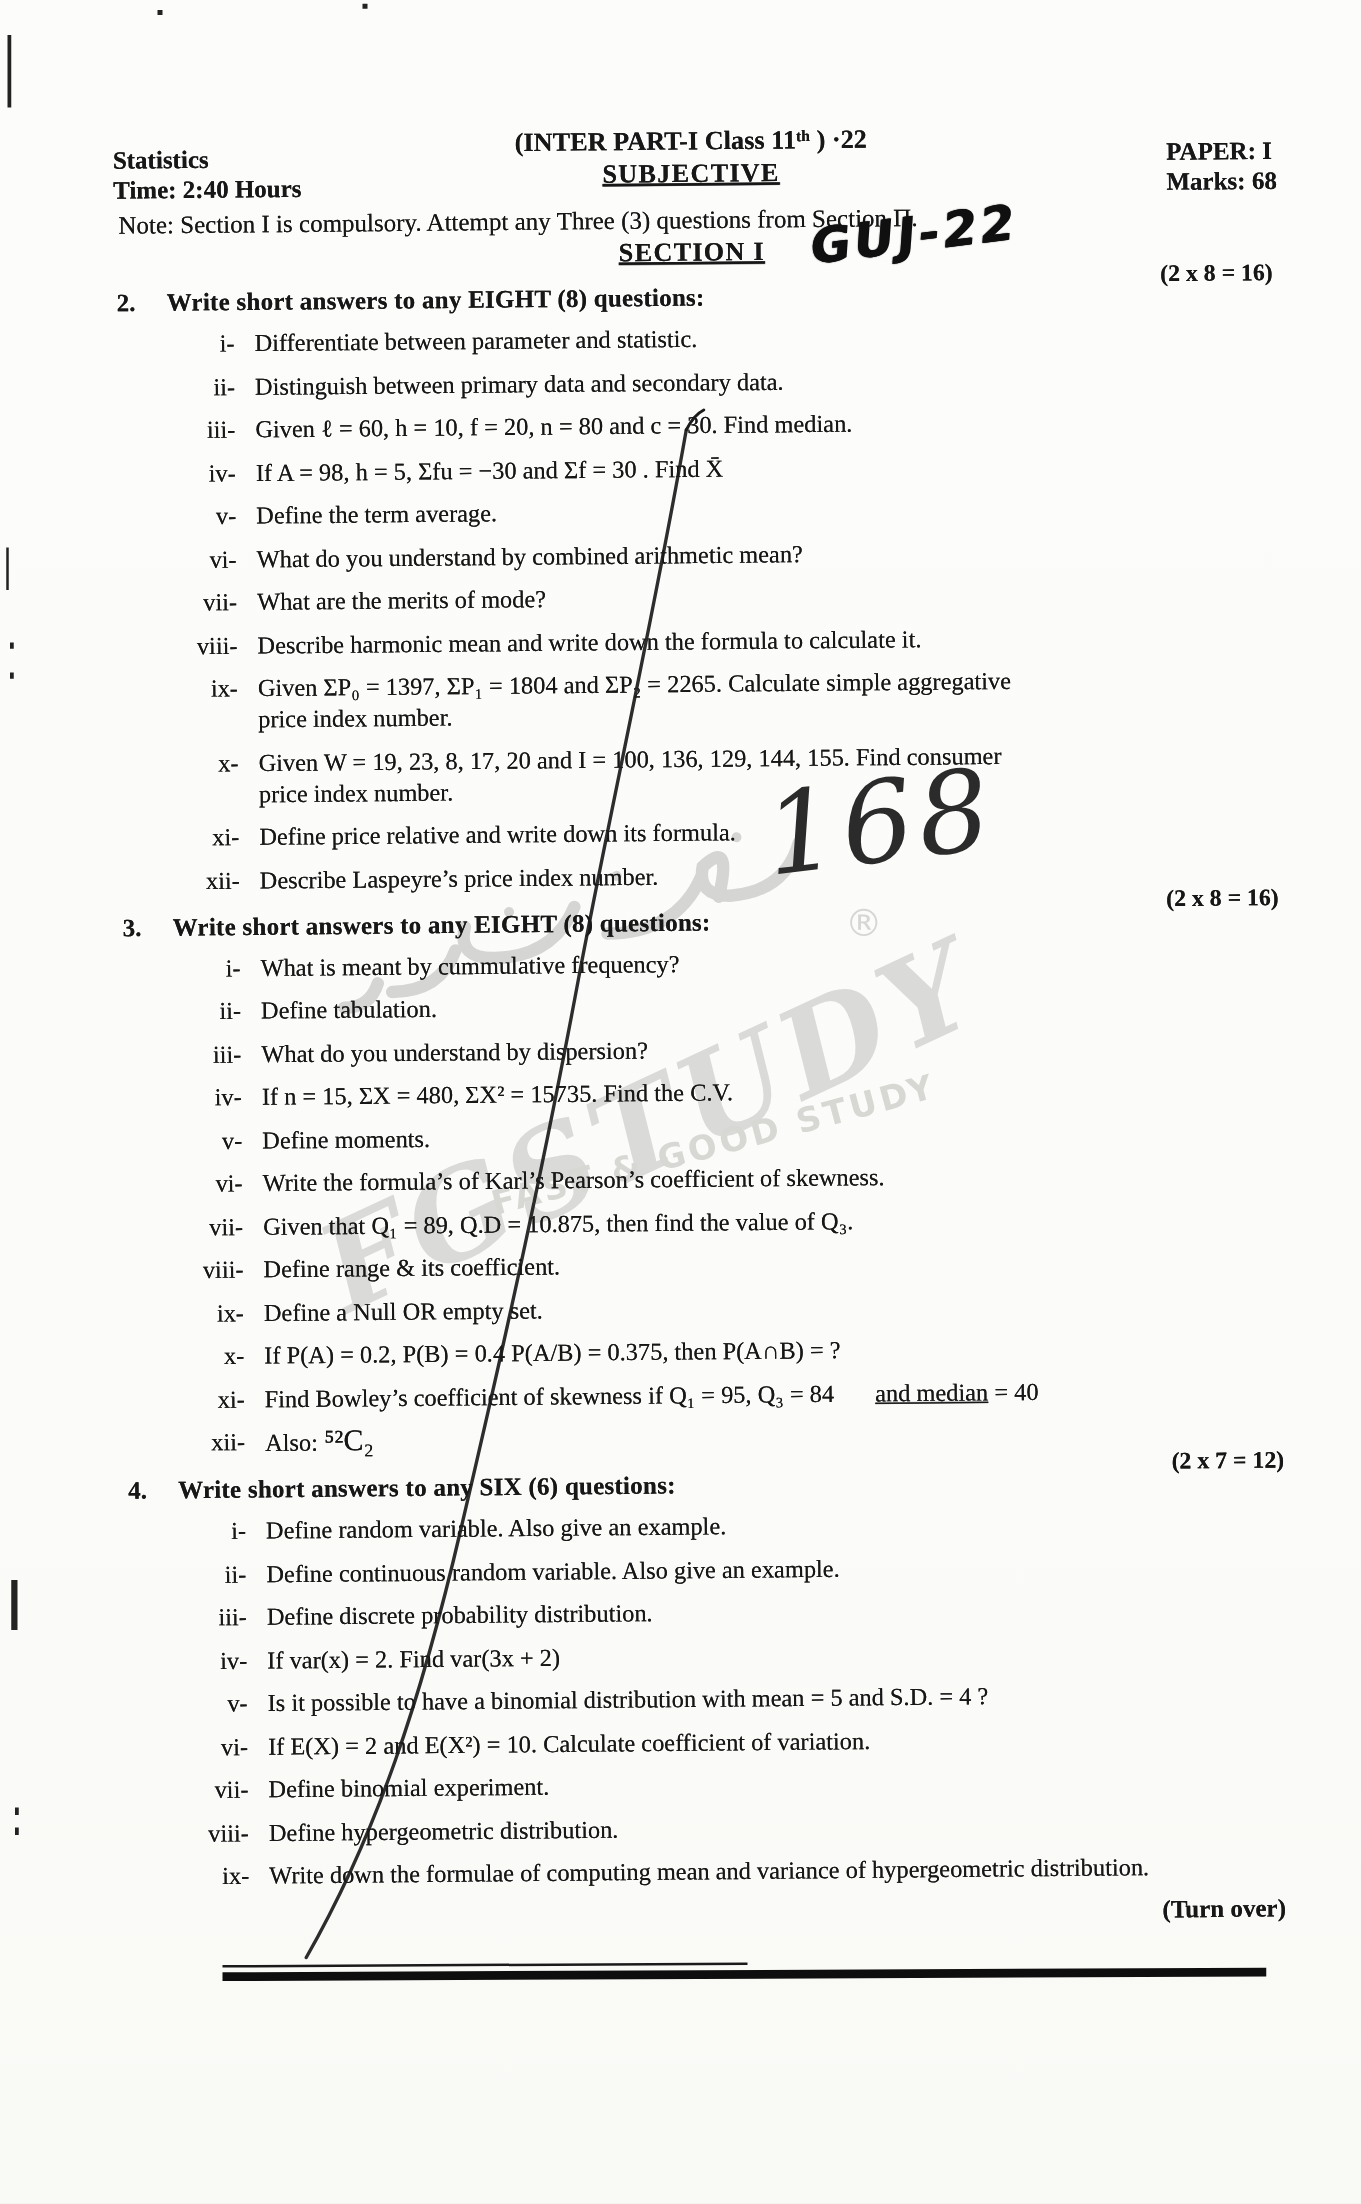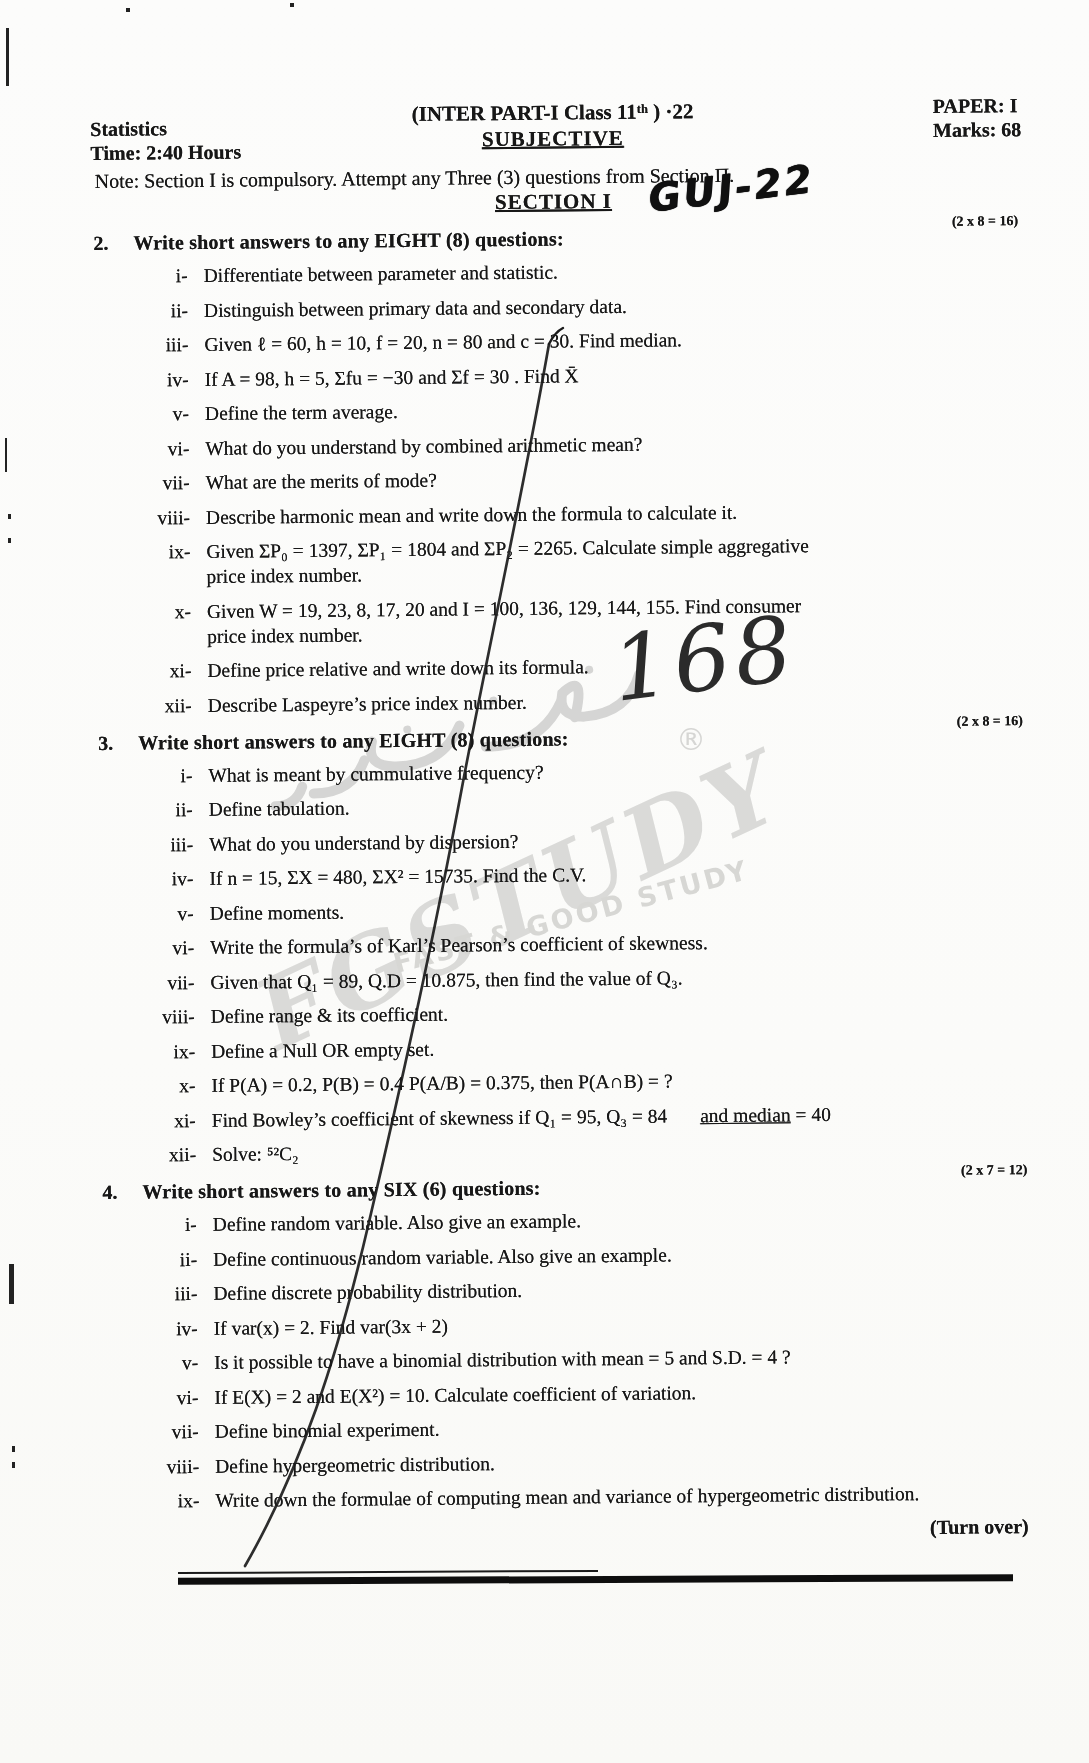--- a/index.html
+++ b/index.html
@@ -34,38 +34,38 @@
     transform:rotate(-0.55deg);transform-origin:0 0;
     text-shadow:0 0 0.45px rgba(10,10,10,0.85);
   }
   .hdr{position:relative;height:66px;}
   .hdr-left{position:absolute;left:2px;top:15px;line-height:24px;}
   .hdr-left div{font-weight:700;font-size:20px;}
   .hdr-center{position:absolute;left:0;right:0;top:2px;text-align:center;line-height:26px;}
   .exam-line{font-weight:700;font-size:21px;}
   .subjective{font-weight:700;font-size:21px;letter-spacing:1px;
     text-decoration:underline;text-decoration-thickness:2px;display:inline-block;}
-  .hdr-right{position:absolute;right:-4px;top:0;line-height:24px;}
+  .hdr-right{position:absolute;right:-4px;top:16px;line-height:24px;}
   .hdr-right div{font-weight:700;font-size:20px;}
   .note{font-size:20px;margin-top:2px;padding-left:6px;}
   .section-line{text-align:center;margin-top:1px;}
   .section-title{font-weight:700;font-size:21px;letter-spacing:1px;
     text-decoration:underline;text-decoration-thickness:2px;display:inline-block;}
   
   .q-block{margin-top:13px;}
   .q-head{display:flex;align-items:baseline;}
   .q-num{font-weight:700;font-size:20px;width:40px;flex:none;padding-left:4px;}
   .q-title{font-weight:700;font-size:20px;letter-spacing:0.2px;}
-  .q-marks{margin-left:auto;font-weight:700;font-size:14px;transform:translateY(-16px);white-space:nowrap;}
+  .q-marks{margin-left:auto;font-weight:700;font-size:19px;transform:translateY(-16px);white-space:nowrap;}
   .q-items{margin-top:9px;margin-left:26px;}
   .item{display:flex;margin-bottom:9.5px;line-height:25px;}
   .item-label{width:72px;text-align:right;padding-right:16px;flex:none;font-size:19.5px;}
   .item-text{font-size:19.5px;max-width:806px;}
   .u{text-decoration:underline;margin-left:28px;}
-  .big{font-size:19px;}
+  .big{font-size:24px;}
   .turn-over{text-align:right;font-weight:700;font-size:20px;margin-top:7px;padding-right:2px;}
   
   .ink{position:absolute;z-index:3;pointer-events:none;}
   .hand-code{
     left:648px;top:166px;
     font-family:"DejaVu Sans",sans-serif;font-style:italic;font-weight:900;
     font-size:39px;letter-spacing:3px;color:#101010;
     transform:rotate(-7deg);
     text-shadow:0 0 1px #101010,1px 0 0 #101010;
   }
@@ -232,21 +232,21 @@
             <div class="item">
               <span class="item-label">x-</span>
               <span class="item-text"><span>If  P(A) = 0.2,  P(B) = 0.4  P(A/B) = 0.375,  then  P(A∩B) = ?</span></span>
             </div>
             <div class="item">
               <span class="item-label">xi-</span>
               <span class="item-text"><span>Find Bowley’s coefficient of skewness if  Q₁ = 95,  Q₃ = 84  </span><span class="u ">and median</span><span> = 40</span></span>
             </div>
             <div class="item">
               <span class="item-label">xii-</span>
-              <span class="item-text"><span>Solve:    </span><span class="big">⁵²C₂</span></span>
+              <span class="item-text"><span>Also:    </span><span class="big">⁵²C₂</span></span>
             </div>
           </div>
         </section>
         <section class="q-block">
           <div class="q-head">
             <span class="q-num">4.</span>
             <span class="q-title">Write short answers to any SIX (6) questions:</span>
             <span class="q-marks">(2 x 7 = 12)</span>
           </div>
           <div class="q-items">

